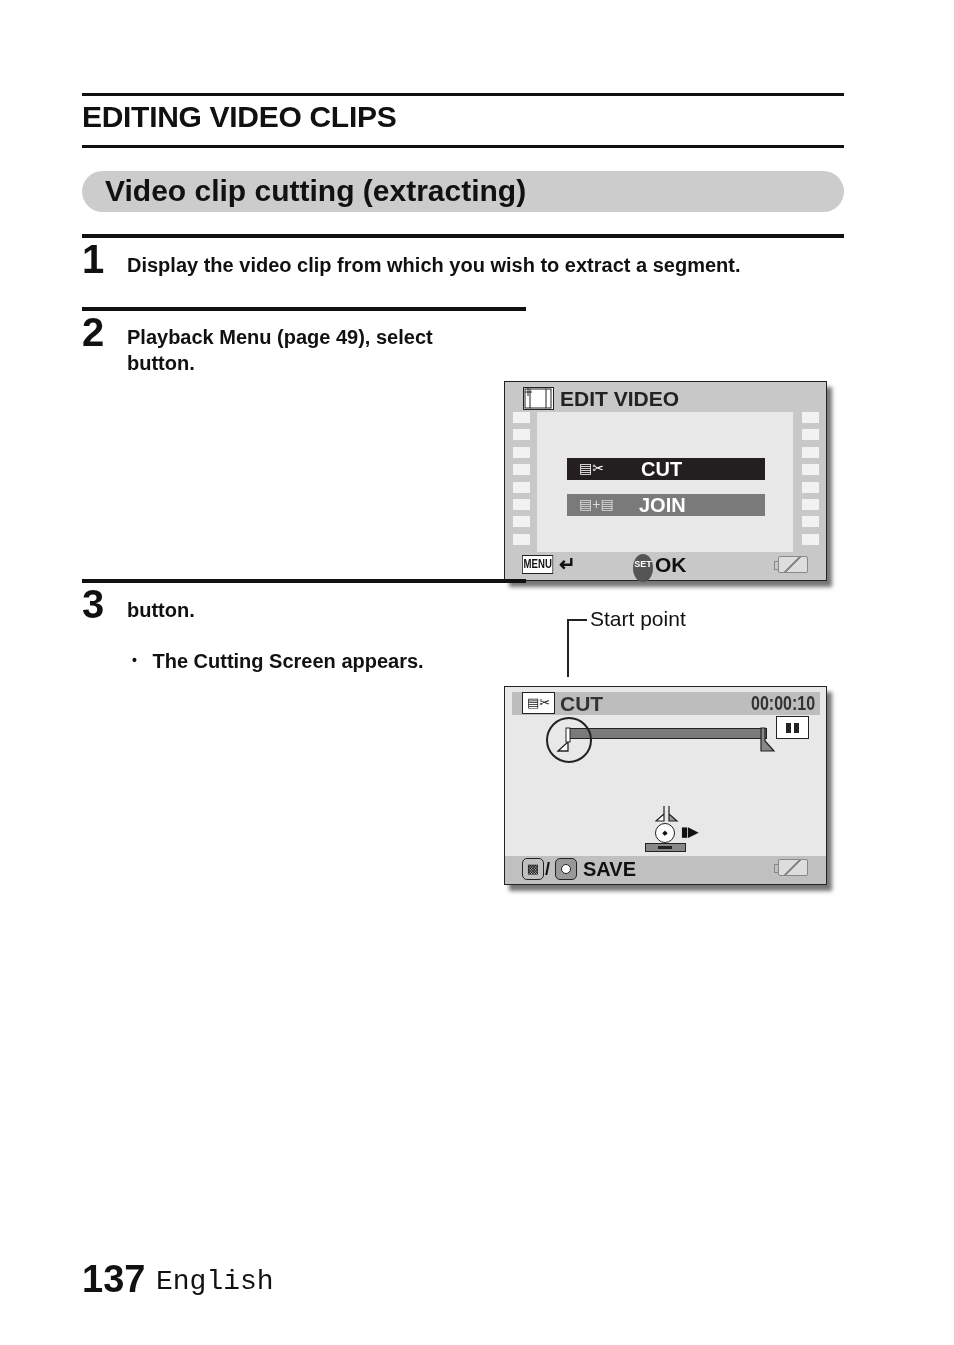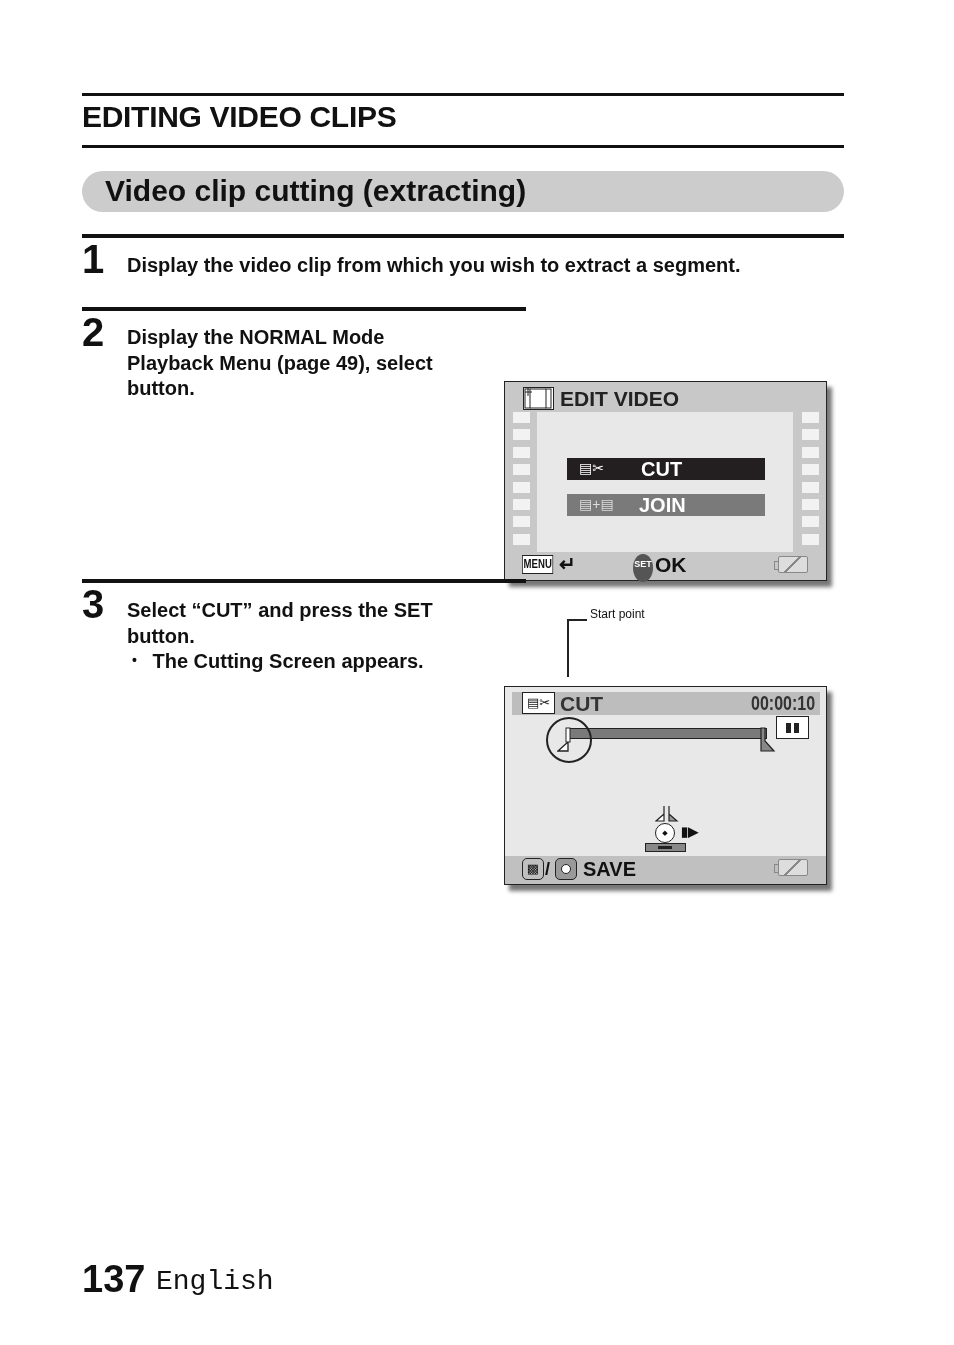--- a/index.html
+++ b/index.html
@@ -35,21 +35,20 @@
   <span>Video clip cutting (extracting)</span>
 </div>
 
 <div class="rule" style="left:82px;top:234px;width:762px;height:4px;"></div>
 <div class="stepnum" style="left:82px;top:237px;">1</div>
 <div class="steptext" style="left:127px;top:253px;">Display the video clip from which you wish to extract a segment.</div>
 
 <div class="rule" style="left:82px;top:307px;width:444px;height:4px;"></div>
 <div class="stepnum" style="left:82px;top:310px;">2</div>
 <div class="steptext" style="left:127px;top:325px;width:370px;">
-  <div>Display the NORMAL Mode</div>
   <div>Playback Menu (page 49), select</div>
   <div>button.</div>
 </div>
 
 <div class="screen" style="left:504px;top:337px;width:321px;height:198px;">
   <div class="film-col" style="left:8px;top:30px;">
     <div></div>
       <div></div>
       <div></div>
       <div></div>
@@ -93,29 +92,28 @@
   <div class="abs" style="left:17px;top:173px;height:17px;border:1.3px solid #222;background:#fff;padding:0 1px;font-size:12px;font-weight:bold;line-height:17px;transform:scaleX(0.8);transform-origin:left;">MENU</div>
   <div class="abs" style="left:54px;top:170px;font-size:20px;font-weight:bold;">↵</div>
   <div class="abs" style="left:128px;top:172px;width:20px;height:28px;border-radius:50%;background:#555;color:#fff;font-size:9px;font-weight:bold;text-align:center;line-height:20px;">SET</div>
   <div class="abs" style="left:150px;top:171px;font-size:21px;font-weight:bold;">OK</div>
   <div class="battery" style="left:273px;top:174px;"></div>
 </div>
 
 <div class="rule" style="left:82px;top:579px;width:444px;height:4px;"></div>
 <div class="stepnum" style="left:82px;top:582px;">3</div>
 <div class="steptext" style="left:127px;top:598px;width:370px;">
-  <div>Select “CUT” and press the SET</div>
   <div>button.</div>
 </div>
 <div class="bullet" style="left:132px;top:650px;">
   <span style="font-size:14px;vertical-align:3px;">•</span>
   <span style="margin-left:10px;">The Cutting Screen appears.</span>
 </div>
 
-<div class="abs" style="left:590px;top:607px;font-size:12px;">Start point</div>
+<div class="abs" style="left:590px;top:607px;font-size:21px;">Start point</div>
 <div class="abs" style="left:567px;top:619px;width:20px;height:1.5px;background:#222;"></div>
 <div class="abs" style="left:567px;top:619px;width:1.5px;height:58px;background:#222;z-index:3;"></div>
 
 <div class="screen" style="left:504px;top:642px;width:321px;height:197px;background:#e8e8e8;">
   <div class="bar" style="left:7px;top:5px;width:308px;height:23px;background:#bdbdbd;"></div>
   <div class="abs" style="left:17px;top:5px;width:31px;height:20px;background:#fff;border:1.3px solid #222;font-size:13px;text-align:center;line-height:20px;">▤✂</div>
   <div class="abs" style="left:55px;top:5px;font-size:21px;font-weight:bold;color:#333;">CUT</div>
   <div class="abs" style="left:246px;top:5px;font-size:20px;font-weight:bold;color:#333;transform:scaleX(0.8);transform-origin:left;">00:00:10</div>
   <div class="abs" style="left:271px;top:29px;width:31px;height:21px;background:#fff;border:1.3px solid #222;">
     <div style="position:absolute;left:9px;top:6px;width:5px;height:10px;background:#222;"></div>

